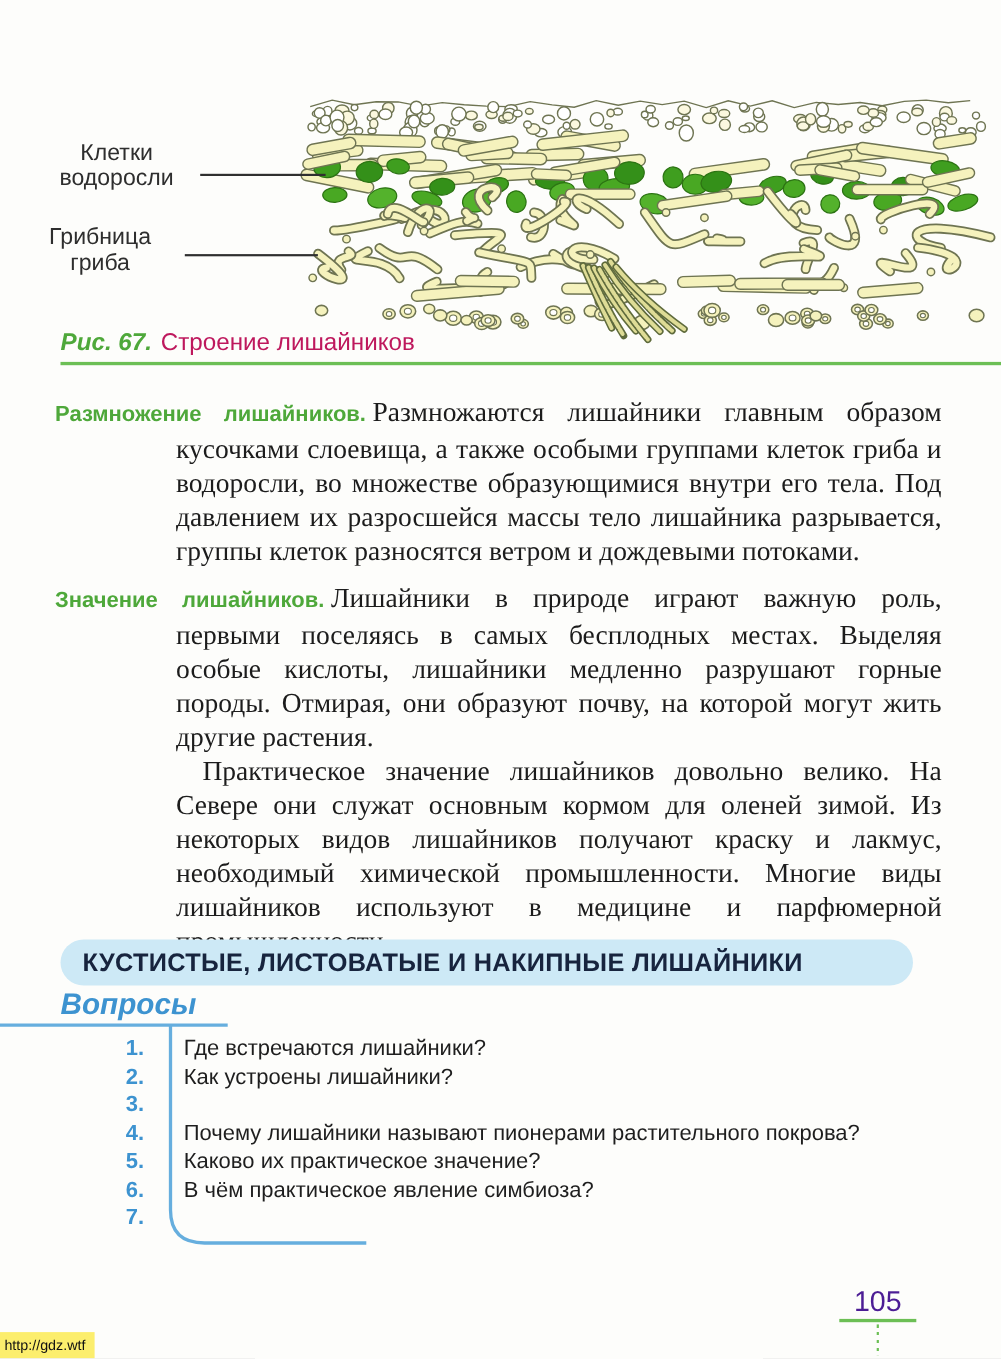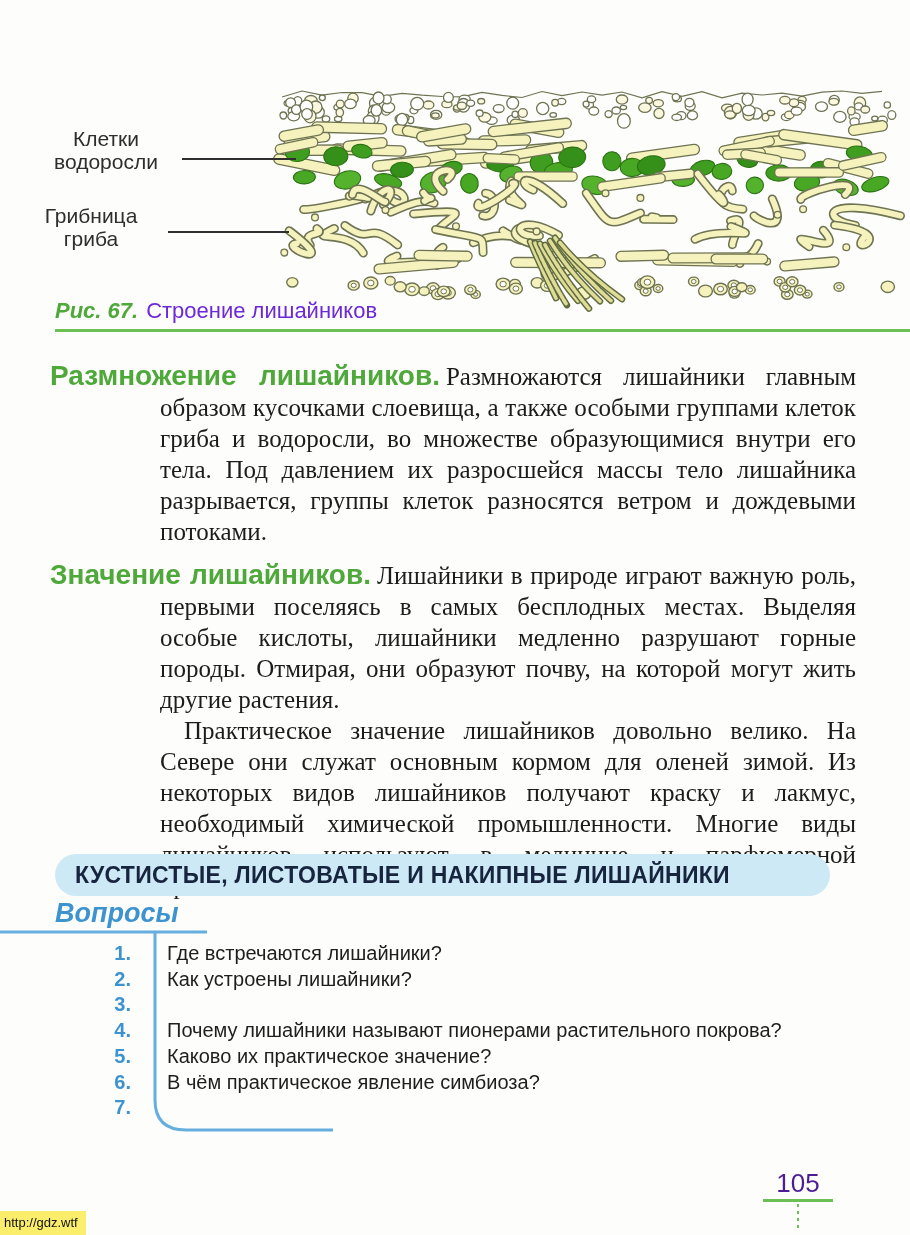--- a/index.html
+++ b/index.html
@@ -11,30 +11,30 @@
   
   .fig-svg{position:absolute; left:282px; top:86px; width:616px; height:220px; overflow:visible;}
   .fig-label{position:absolute; font:21px/23px "Liberation Sans", sans-serif; color:#2e2e2e; text-align:center;}
   #lbl-algae{left:42px; top:127px; width:128px;}
   #lbl-fungus{left:30px; top:204px; width:122px;}
   .leader{position:absolute; height:2px; background:#2f2f2f;}
   #lead1{left:182px; top:158px; width:114px;}
   #lead2{left:168px; top:231px; width:121px;}
   .caption{position:absolute; left:55px; top:299px; font:22px/24px "Liberation Sans", sans-serif;}
   .caption .cap-label{color:var(--green); font-weight:bold; font-style:italic; margin-right:8px;}
-  .caption .cap-text{color:#6d28d9;}
+  .caption .cap-text{color:#be185d;}
   .green-rule{position:absolute; left:55px; top:329px; width:855px; height:3px; background:var(--green-rule);}
   
   .text-col{position:absolute; left:50px; top:360px; width:806px;
     font-family:"Liberation Serif", serif; font-size:25px; line-height:31px; color:#1c1c1c;}
   .text-col p{margin:0; text-align:justify;}
   p.section{padding-left:110px; text-indent:-110px;}
   p.section.gap{margin-bottom:12px;}
   p.cont{padding-left:110px; text-indent:24px;}
-  .sec-head{font-family:"Liberation Sans", sans-serif; font-weight:bold; font-size:28px;
+  .sec-head{font-family:"Liberation Sans", sans-serif; font-weight:bold; font-size:20px;
     color:var(--green); margin-right:6px;}
   
   .banner{position:absolute; left:55px; top:854px; width:775px; height:42px;
     background:var(--banner-bg); border-radius:21px;
     display:flex; align-items:center; padding-left:20px; box-sizing:border-box;}
   .banner span{font:bold 23px "Liberation Sans", sans-serif; color:var(--banner-text); letter-spacing:.3px;}
   
   .q-title{position:absolute; left:55px; top:898px;
     font:bold italic 27px "Liberation Sans", sans-serif; color:var(--blue);}
   .bracket{position:absolute; left:0; top:924px; width:400px; height:215px; overflow:visible;}

